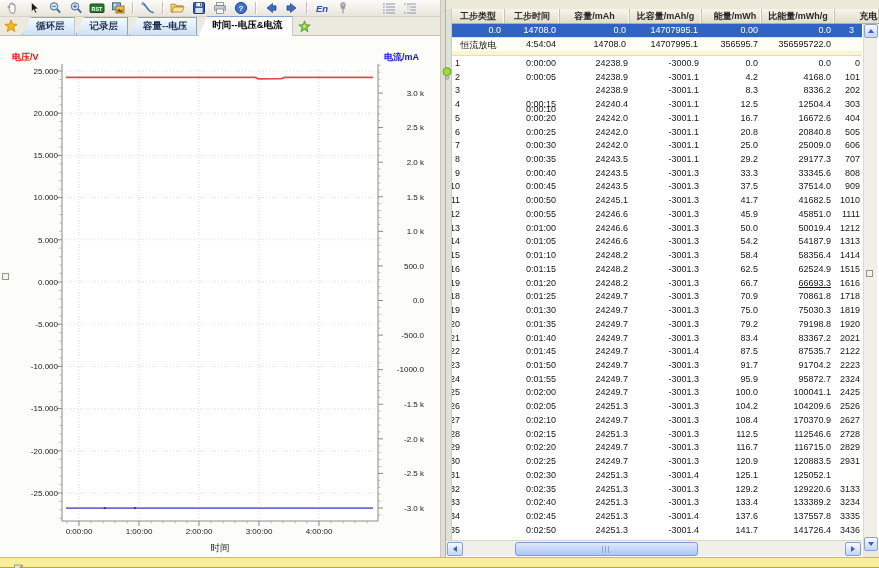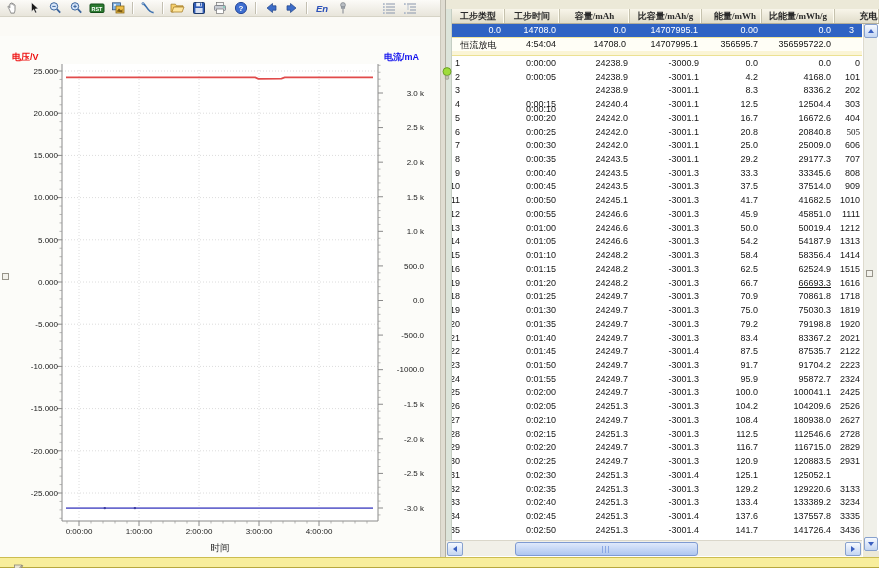--- a/index.html
+++ b/index.html
@@ -33,21 +33,21 @@
 
   .edge-sq{position:absolute;width:7px;height:7px;border:1px solid #97948a;background:#f3f2ec;box-sizing:border-box;z-index:9;}
 
   
   .right-panel{position:absolute;left:446px;top:0;width:433px;height:557px;background:#fff;}
   .rp-top{position:absolute;left:0;top:0;width:433px;height:9px;background:#ece9d8;}
   .sage{position:absolute;left:0;top:9px;width:6px;height:531px;background:#dce4da;border-right:1px solid #c5cec3;box-sizing:border-box;}
   .bulb{position:absolute;left:-4px;top:57px;width:10px;height:13px;z-index:5;}
 
   .thead{position:absolute;left:6px;top:9px;width:427px;height:15px;display:flex;
-    background:linear-gradient(#f8f5ea,#e1ddca);border-bottom:1px solid #b3af9c;box-sizing:border-box;font-family:Liberation Serif, serif;}
+    background:linear-gradient(#f8f5ea,#e1ddca);border-bottom:1px solid #b3af9c;box-sizing:border-box;}
   .th{box-sizing:border-box;height:100%;display:flex;align-items:center;justify-content:center;
     font-size:9px;font-weight:bold;color:#2a2a2a;border-right:1px solid #c6c2ae;box-shadow:inset -1px 0 0 #fffdf2;white-space:nowrap;overflow:hidden;}
 
   .cycle-row{position:absolute;left:6px;top:24px;width:410px;height:13px;background:#2f63c4;color:#fff;display:flex;overflow:hidden;}
   .step-row{position:absolute;left:6px;top:37px;width:410px;height:14px;background:#fffef6;color:#111;display:flex;overflow:hidden;
     border-top:1px solid #efe49e;box-sizing:border-box;}
   .gap-row{position:absolute;left:6px;top:51px;width:410px;height:5px;background:#fbf5d6;border-bottom:1px solid #ece193;box-sizing:border-box;}
   .sc{box-sizing:border-box;font-size:9px;text-align:right;padding:1px 4px 0 0;white-space:nowrap;flex:0 0 auto;}
   .sc.center{text-align:center;padding-right:0;}
   .sc.clip7{text-align:left;padding-left:14px;}
@@ -245,20 +245,37 @@
                 <line x1="4" y1="3" x2="13" y2="3"></line>
                 <line x1="7" y1="6" x2="13" y2="6"></line>
                 <line x1="7" y1="9" x2="13" y2="9"></line>
                 <line x1="4" y1="12" x2="13" y2="12"></line>
               </g>
               <line x1="5" y1="3.5" x2="5" y2="9" stroke="#aab6c8" stroke-width="0.8"></line>
               <rect x="1" y="2.2" width="1.7" height="1.7" fill="#aab6c8"></rect>
               <rect x="1" y="11.2" width="1.7" height="1.7" fill="#aab6c8"></rect>
             </svg>
           </span>
+        </span>
+      </div>
+    <div class="tabbar" id="tabbar">
+        <span class="fav-star">
+          <svg width="14" height="14" viewBox="0 0 13 13">
+            <path d="M6.5 0.8 8 4.7l4.2.3-3.2 2.6 1 4.1-3.5-2.3-3.5 2.3 1-4.1L0.8 5l4.2-.3z" fill="#f5b916" stroke="#c8860a" stroke-width="0.7"></path>
+          </svg>
+        </span>
+        <div class="tab"><span>循环层</span></div>
+        <div class="tab"><span>记录层</span></div>
+        <div class="tab"><span>容量--电压</span></div>
+        <div class="tab active"><span>时间--电压&amp;电流</span></div>
+        <span class="add-view">
+          <svg width="13" height="13" viewBox="0 0 13 13">
+            <path d="M6.5 0.8 8 4.7l4.2.3-3.2 2.6 1 4.1-3.5-2.3-3.5 2.3 1-4.1L0.8 5l4.2-.3z" fill="#76c94f" stroke="#3e8f2e" stroke-width="0.7"></path>
+            <circle cx="6.5" cy="6.2" r="1.6" fill="#ffd34d"></circle>
+          </svg>
         </span>
       </div>
     <div class="chart-area">
       <svg id="chart-svg" width="440" height="521">
           <rect x="62" y="28" width="316" height="457" fill="#ffffff"></rect>
           <line x1="62" y1="35" x2="378" y2="35" stroke="#dcdcdc" stroke-width="1" stroke-dasharray="1,2"></line>
           <line x1="62" y1="77.19999999999999" x2="378" y2="77.19999999999999" stroke="#dcdcdc" stroke-width="1" stroke-dasharray="1,2"></line>
           <line x1="62" y1="119.39999999999999" x2="378" y2="119.39999999999999" stroke="#dcdcdc" stroke-width="1" stroke-dasharray="1,2"></line>
           <line x1="62" y1="161.6" x2="378" y2="161.6" stroke="#dcdcdc" stroke-width="1" stroke-dasharray="1,2"></line>
           <line x1="62" y1="203.79999999999998" x2="378" y2="203.79999999999998" stroke="#dcdcdc" stroke-width="1" stroke-dasharray="1,2"></line>
@@ -550,21 +567,21 @@
           <div class="rc" style="width: 73px;">16672.6</div>
           <div class="rc charge" style="width: 27px;">404</div>
         </div>
         <div class="rrow">
           <div class="rc num" style="width: 9px;">6</div>
           <div class="rc" style="width: 99px;">0:00:25</div>
           <div class="rc" style="width: 72px;">24242.0</div>
           <div class="rc" style="width: 71px;">-3001.1</div>
           <div class="rc" style="width: 59px;">20.8</div>
           <div class="rc" style="width: 73px;">20840.8</div>
-          <div class="rc charge" style="width: 27px; font-family: Liberation Serif, serif;">505</div>
+          <div class="rc charge" style="width: 27px;">505</div>
         </div>
         <div class="rrow">
           <div class="rc num" style="width: 9px;">7</div>
           <div class="rc" style="width: 99px;">0:00:30</div>
           <div class="rc" style="width: 72px;">24242.0</div>
           <div class="rc" style="width: 71px;">-3001.1</div>
           <div class="rc" style="width: 59px;">25.0</div>
           <div class="rc" style="width: 73px;">25009.0</div>
           <div class="rc charge" style="width: 27px;">606</div>
         </div>
@@ -738,21 +755,21 @@
           <div class="rc" style="width: 59px;">104.2</div>
           <div class="rc" style="width: 73px;">104209.6</div>
           <div class="rc charge" style="width: 27px;">2526</div>
         </div>
         <div class="rrow">
           <div class="rc num" style="width: 9px;">27</div>
           <div class="rc" style="width: 99px;">0:02:10</div>
           <div class="rc" style="width: 72px;">24249.7</div>
           <div class="rc" style="width: 71px;">-3001.3</div>
           <div class="rc" style="width: 59px;">108.4</div>
-          <div class="rc" style="width: 73px;">180938.0</div>
+          <div class="rc" style="width: 73px;">170370.9</div>
           <div class="rc charge" style="width: 27px;">2627</div>
         </div>
         <div class="rrow">
           <div class="rc num" style="width: 9px;">28</div>
           <div class="rc" style="width: 99px;">0:02:15</div>
           <div class="rc" style="width: 72px;">24251.3</div>
           <div class="rc" style="width: 71px;">-3001.3</div>
           <div class="rc" style="width: 59px;">112.5</div>
           <div class="rc" style="width: 73px;">112546.6</div>
           <div class="rc charge" style="width: 27px;">2728</div>

